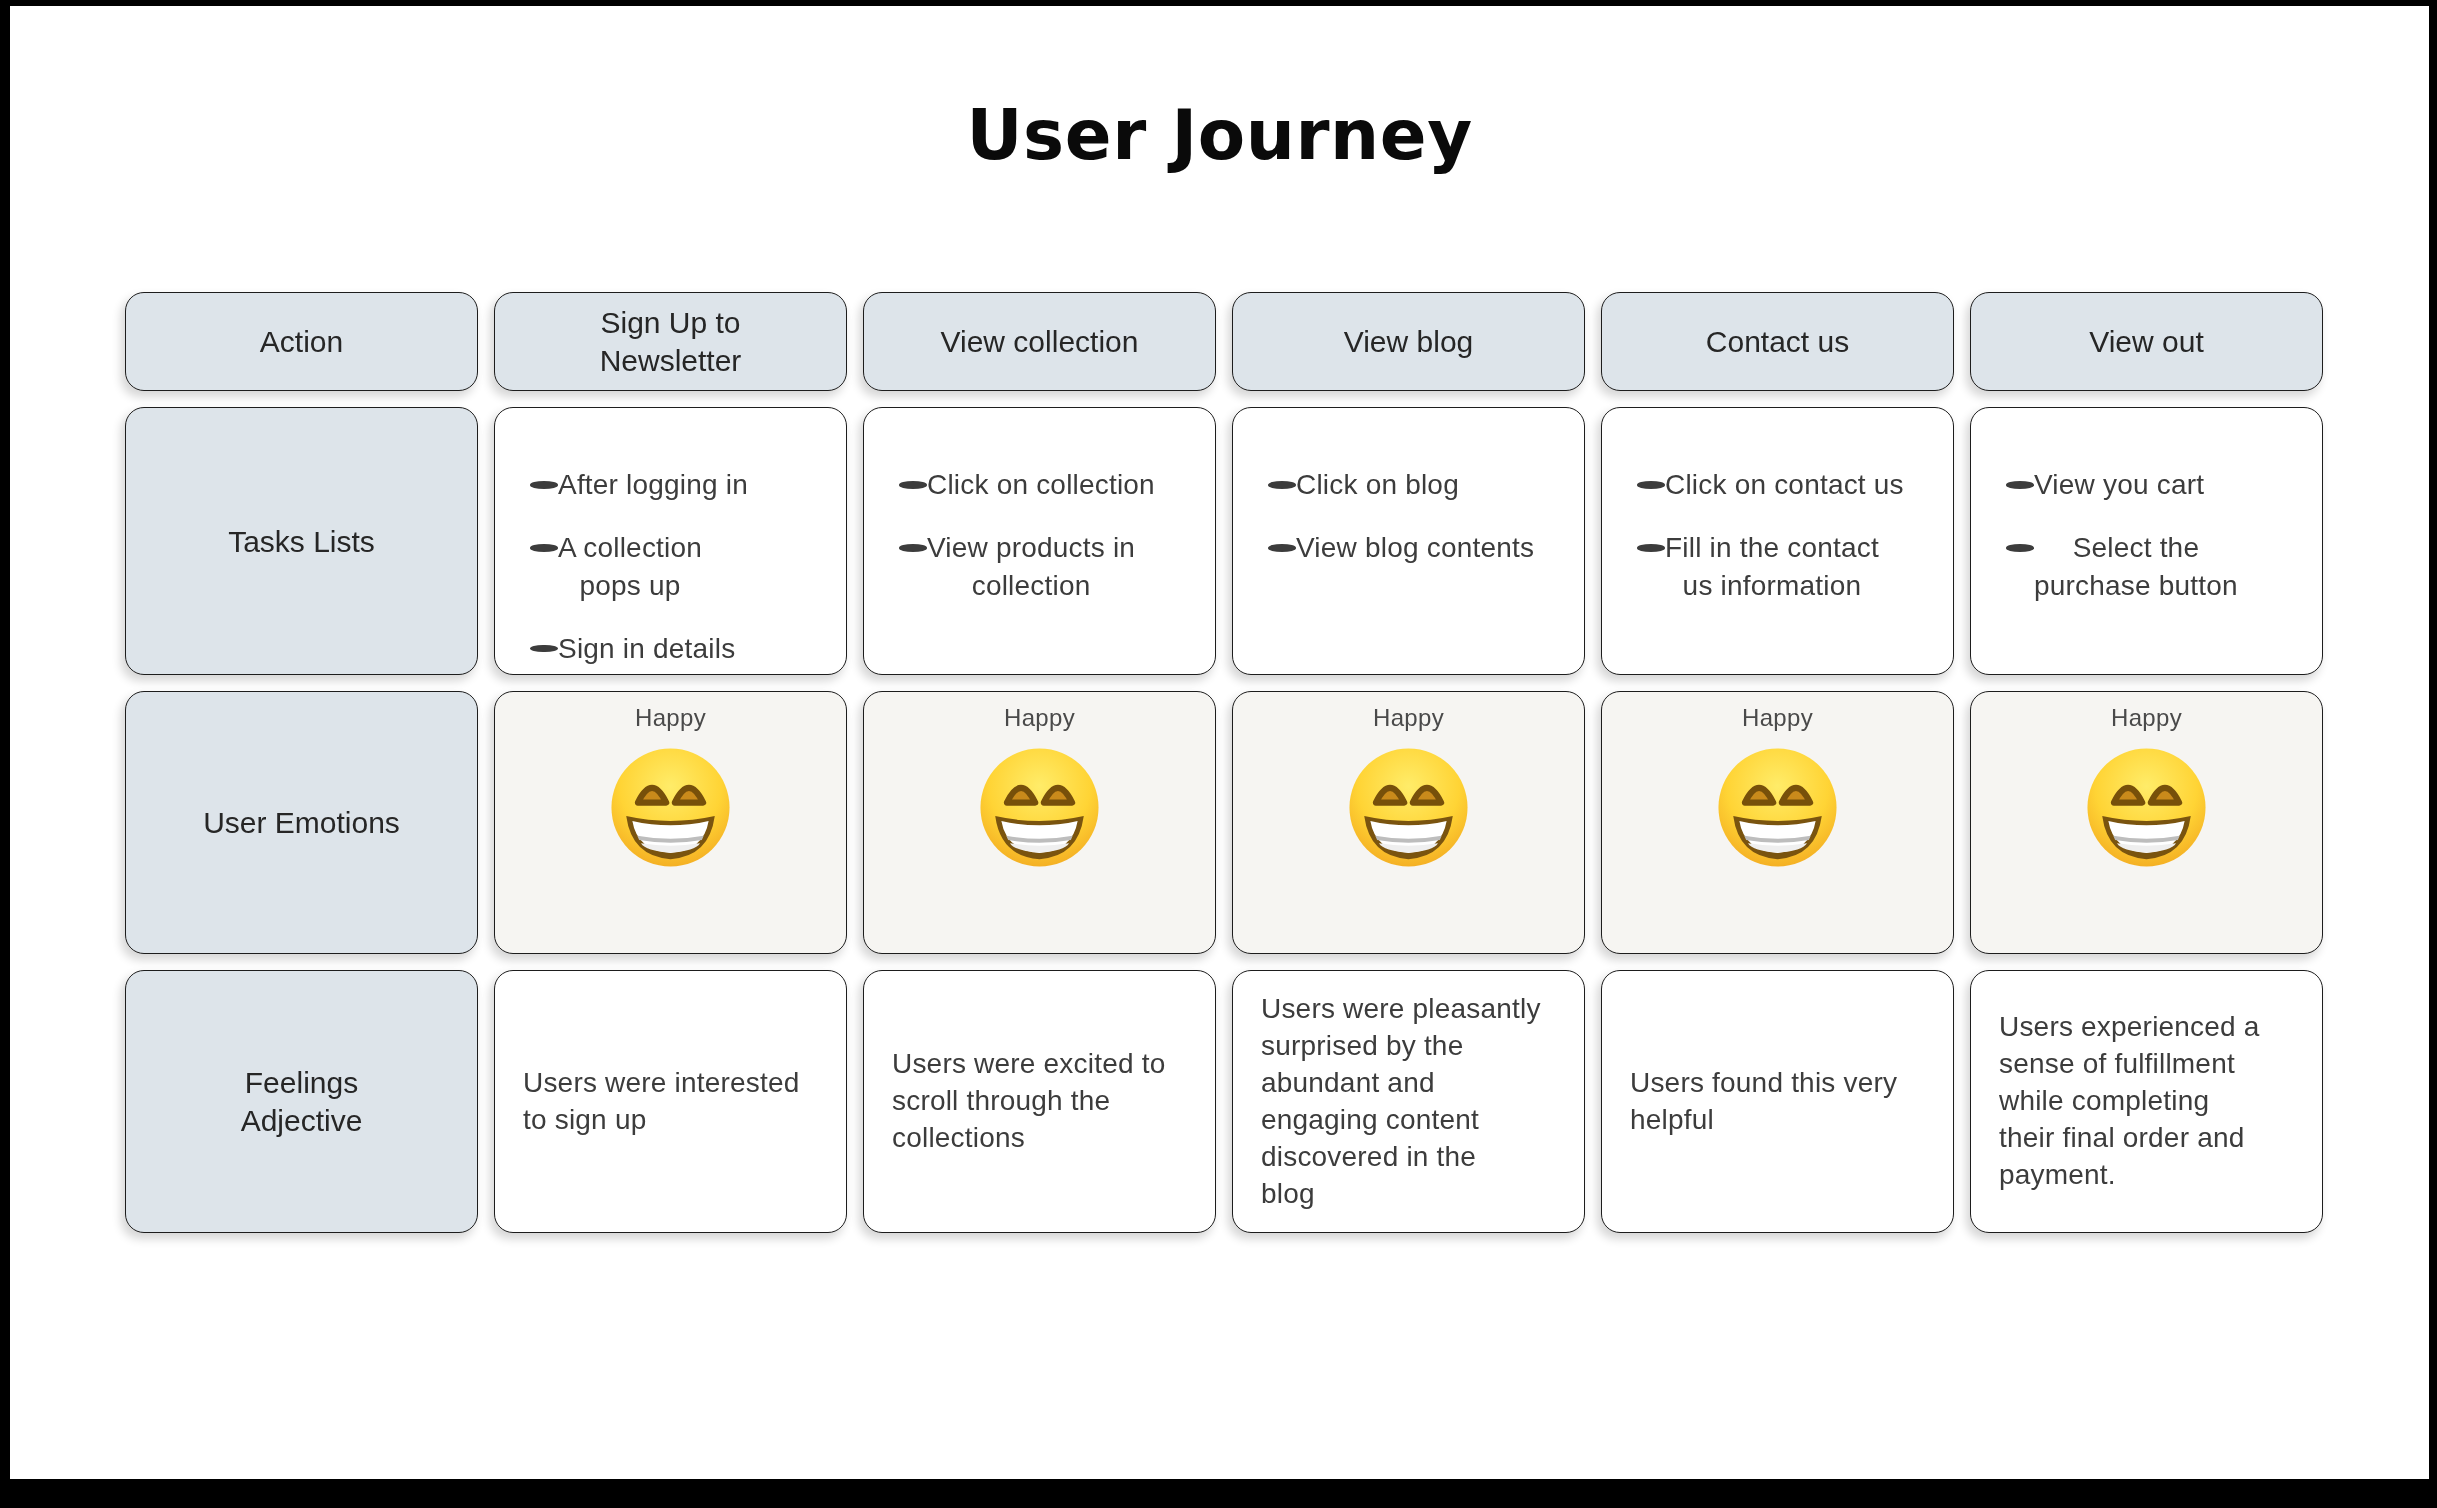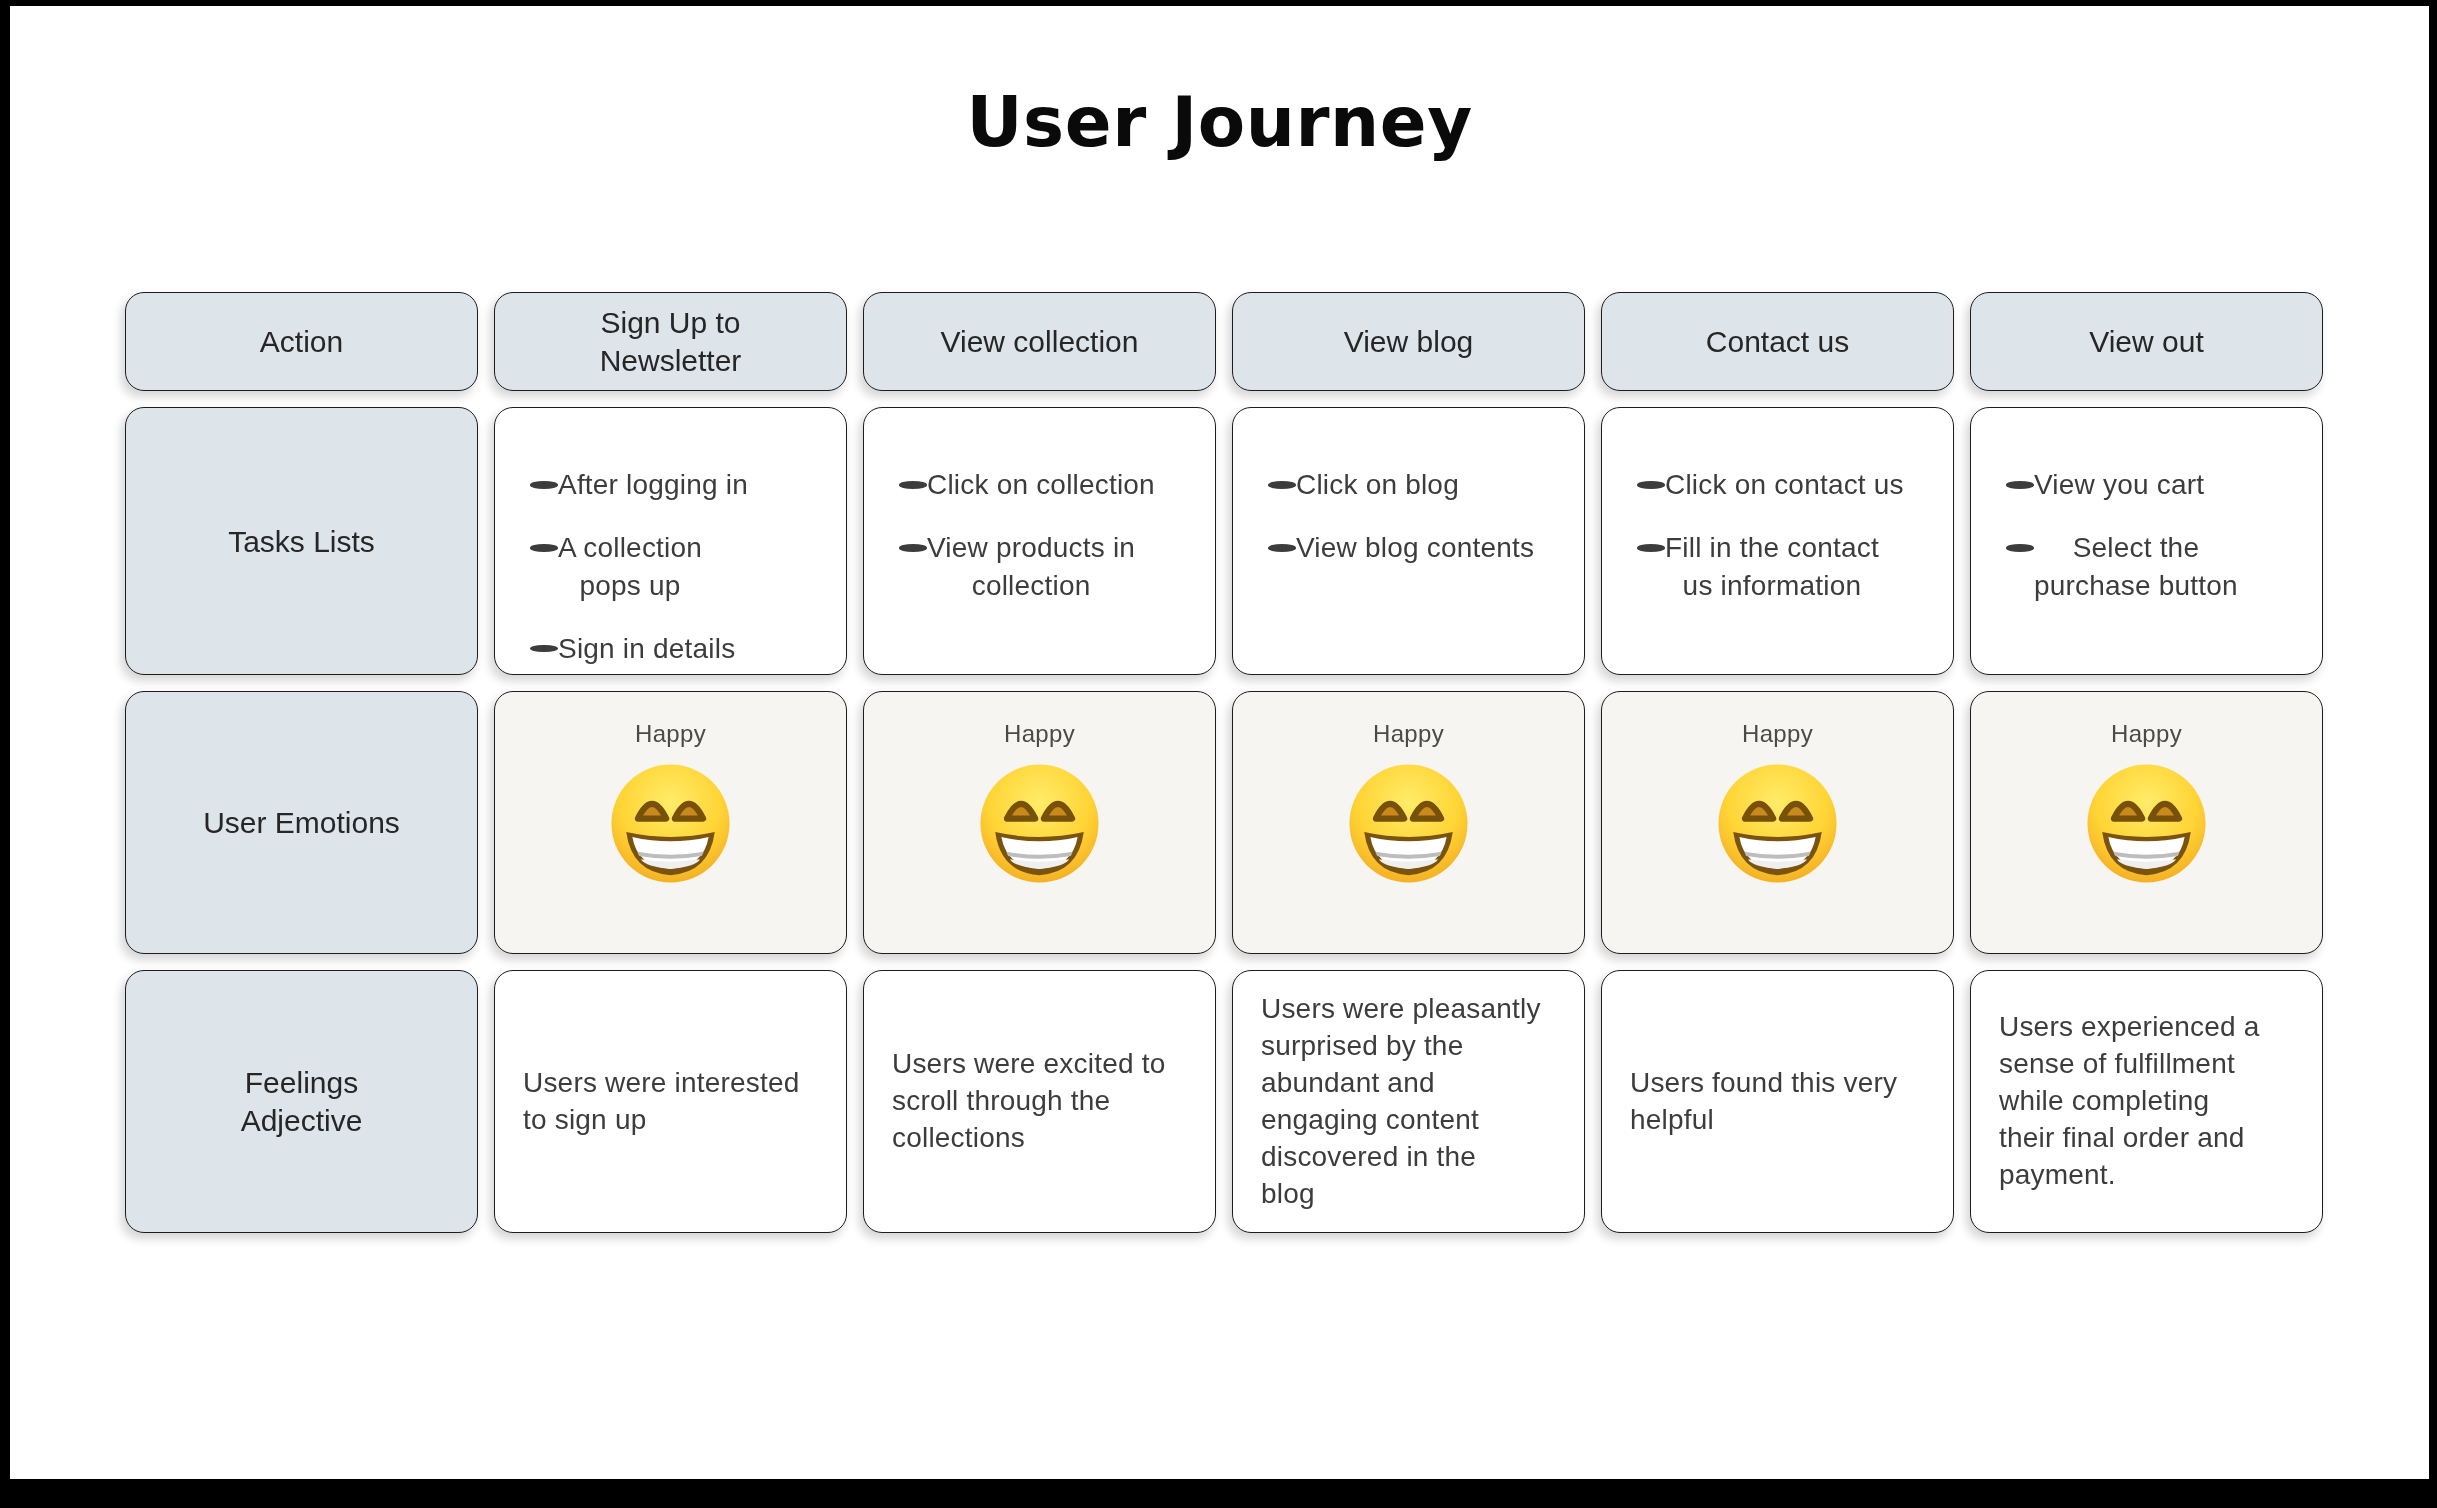--- a/index.html
+++ b/index.html
@@ -11,21 +11,21 @@
   }
   
   .canvas {
     position: absolute;
     left: 10px; top: 6.3px; right: 8.8px; bottom: 30px;
     background: #ffffff;
     overflow: hidden;
   }
   .title {
     position: absolute;
-    left: 0; top: 76px; width: 100%;
+    left: 0; top: 89px; width: 100%;
     text-align: center;
     font-family: "DejaVu Sans", sans-serif;
     font-weight: 700;
     font-size: 69px;
     letter-spacing: 0.6px;
     color: #0a0a0a;
   }
   .grid {
     position: absolute;
     left: 115px; top: 286px;
@@ -74,21 +74,21 @@
     line-height: 1.35;
     color: #3c3c3c;
     white-space: pre-line;
     letter-spacing: 0.2px;
   }
   .emotioncell {
     background: #f6f5f2;
     display: flex;
     flex-direction: column;
     align-items: center;
-    padding-top: 28px;
+    padding-top: 12px;
   }
   .happylabel {
     font-size: 24px;
     color: #4a4a4a;
     letter-spacing: 0.3px;
   }
   .emoji { width: 123px; height: 123px; margin-top: 14px; }
   .feelingcell {
     display: flex;
     align-items: center;

